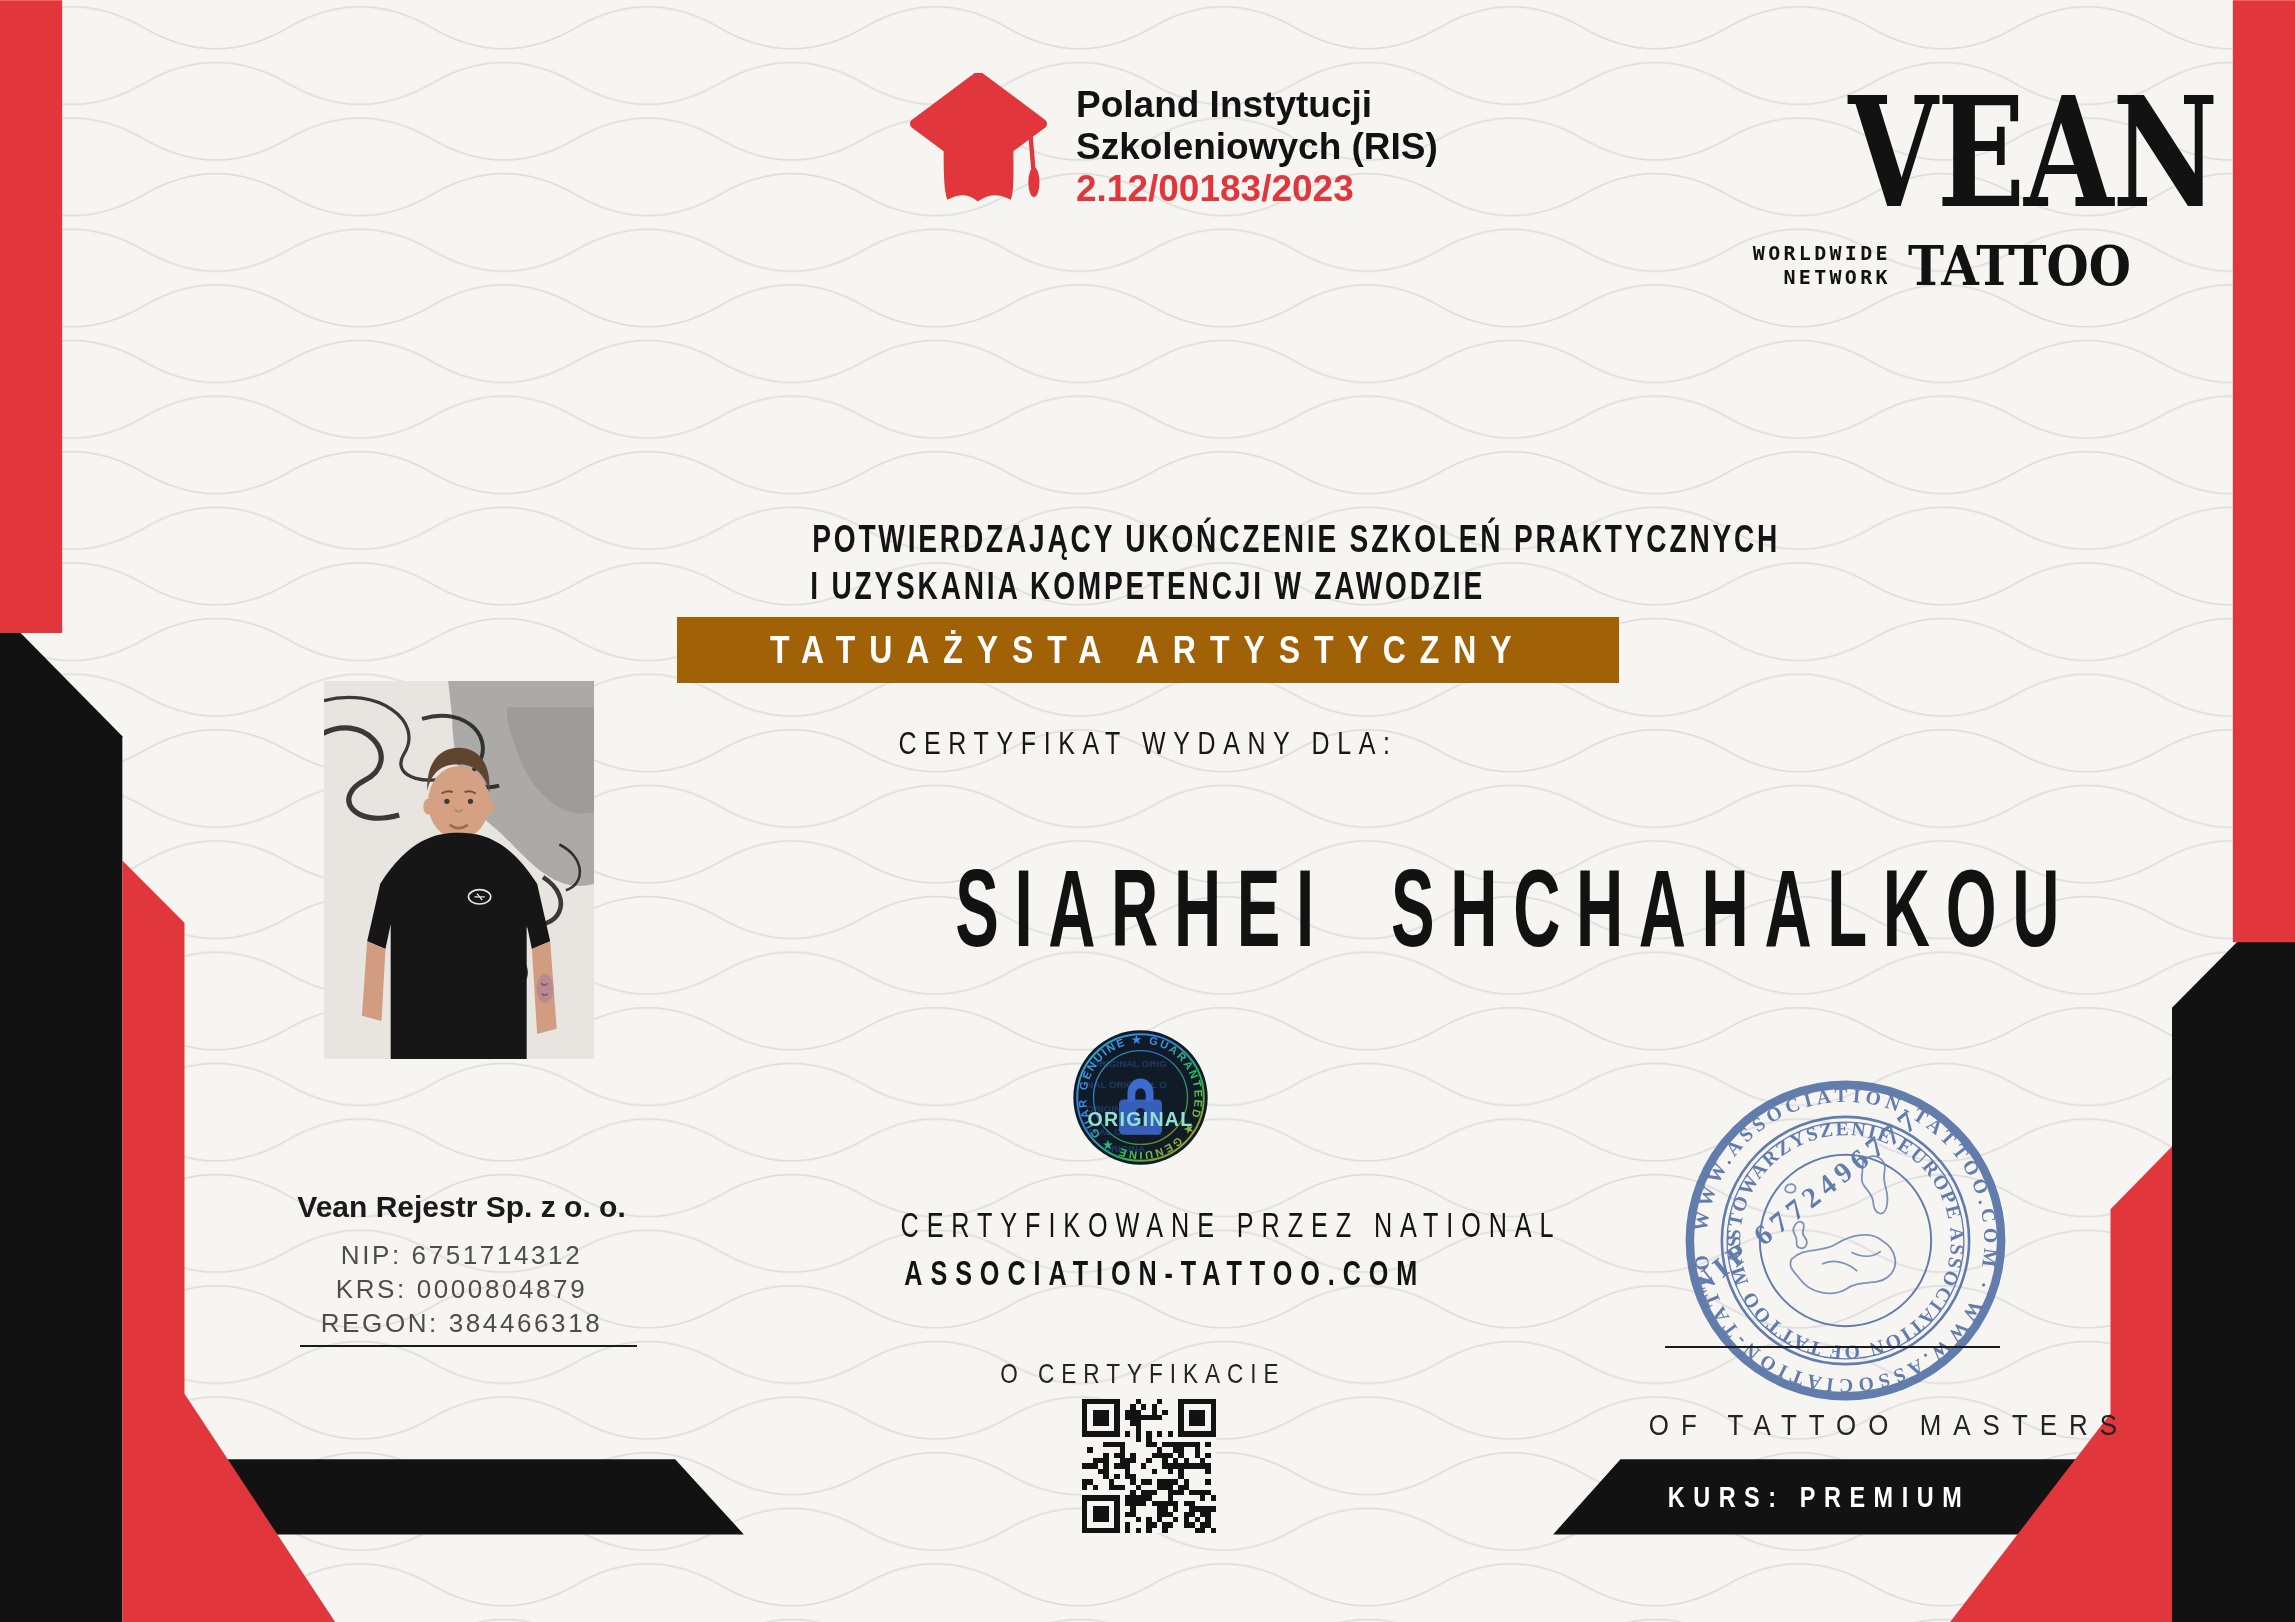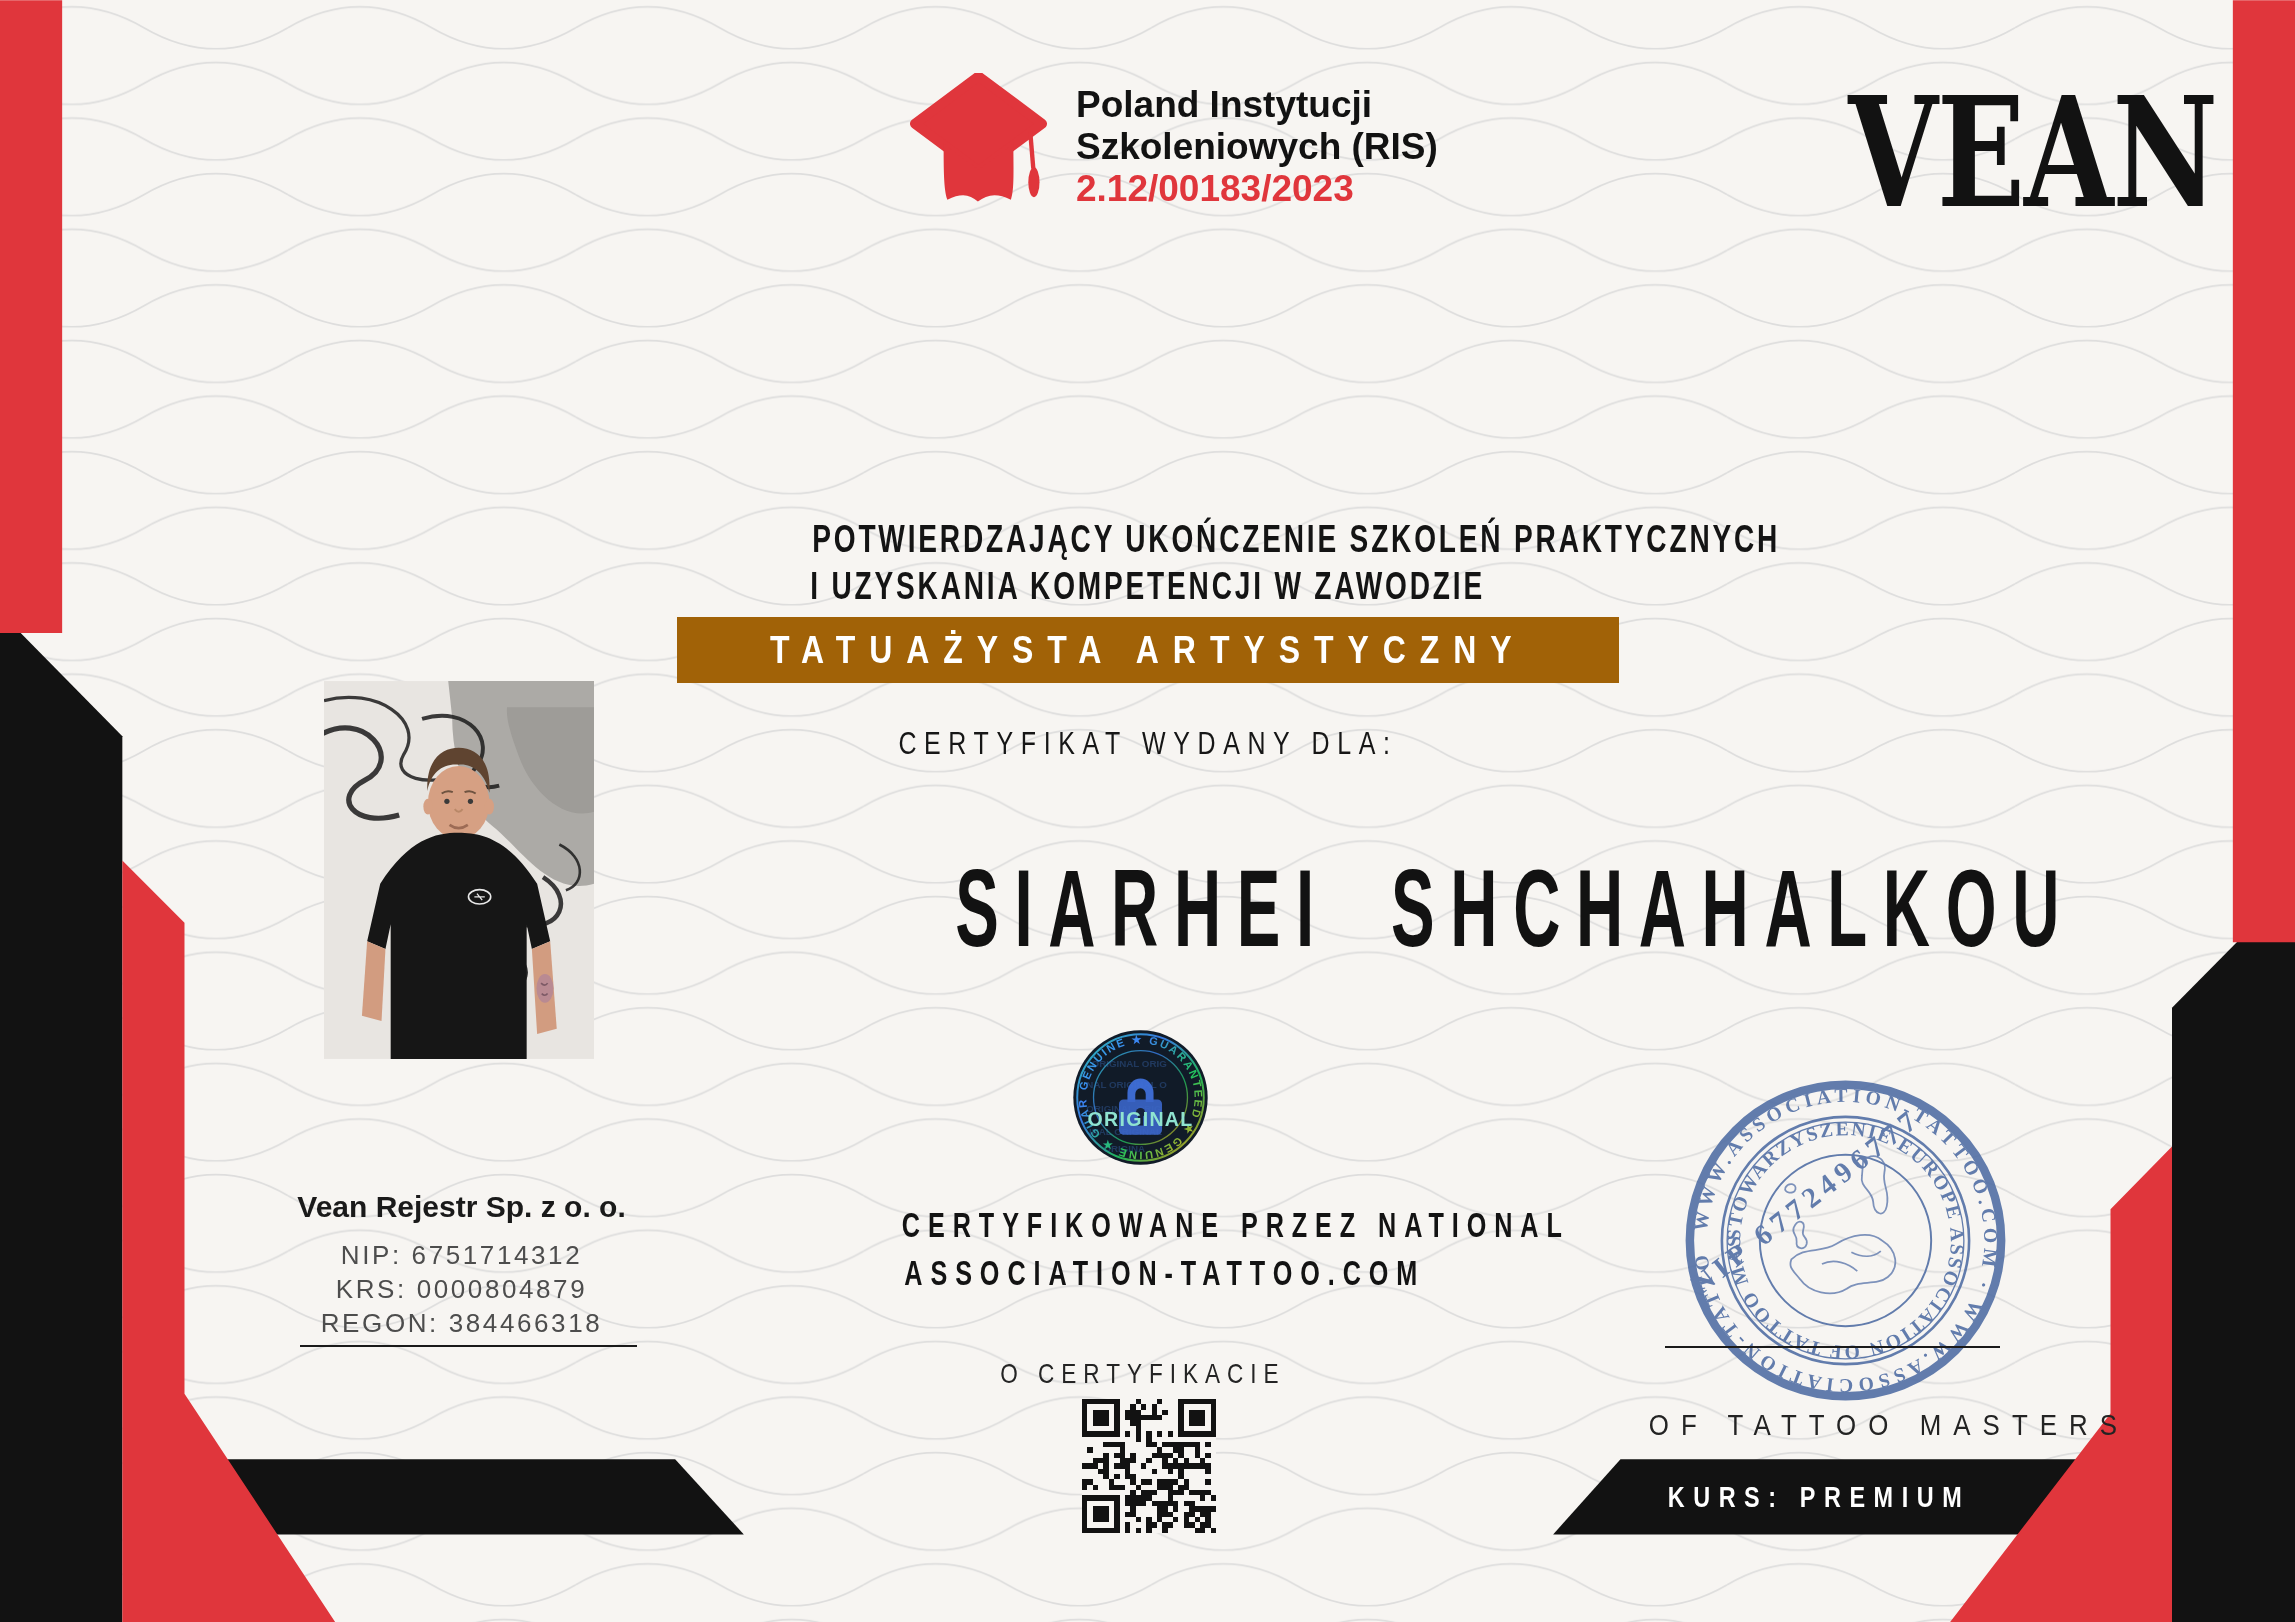--- a/index.html
+++ b/index.html
@@ -35,21 +35,21 @@
 
   .banner-red{left:677px;top:617px;width:942px;height:66px;background:#a16207;color:#ffffff;
               font-size:39px;font-weight:bold;letter-spacing:17px;}
   .issued{left:821px;top:725px;width:654px;font-size:32px;font-weight:normal;color:#161616;letter-spacing:9.8px;text-align:center;}
 
   .name{left:582px;top:845px;width:1178px;font-size:109px;font-weight:bold;color:#121212;text-align:center;}
   .name > span{display:inline-block;transform:scaleX(0.60);transform-origin:center;letter-spacing:26px;word-spacing:46px;white-space:nowrap;}
 
   .photo{left:324px;top:681px;width:270px;height:378px;}
 
-  .certline1{left:772px;top:1205px;width:785px;font-size:35px;font-weight:bold;color:#131313;text-align:center;letter-spacing:11px;}
+  .certline1{left:772px;top:1205px;width:785px;font-size:35px;font-weight:normal;color:#131313;text-align:center;letter-spacing:11px;}
   .certline2{left:772px;top:1253px;width:785px;font-size:35px;font-weight:bold;color:#131313;text-align:center;letter-spacing:11px;}
 
   .company{left:275px;top:1190px;width:373px;text-align:center;}
   .company .cname{font-size:30px;font-weight:bold;color:#1a1a1a;margin-bottom:14.4px;}
   .company .cid{font-size:26px;line-height:34px;color:#4d4d4d;letter-spacing:2.6px;}
   .hr-left{left:300px;top:1345px;width:337px;height:2px;background:#1a1a1a;}
   .hr-right{left:1665px;top:1346px;width:335px;height:2px;background:#1a1a1a;}
 
   .about{left:946px;top:1358px;width:393px;font-size:27.5px;color:#242424;text-align:center;letter-spacing:8.5px;}
   .assoc1{left:1616px;top:1362px;width:458px;font-size:29.4px;color:#232323;text-align:center;letter-spacing:13.7px;}
@@ -101,20 +101,28 @@
   </svg>
 
   <div class="abs registry">
     <div>Poland Instytucji</div>
     <div>Szkoleniowych (RIS)</div>
     <div class="num">2.12/00183/2023</div>
   </div>
 
   <div class="abs vean">
     <div><span class="word">VEAN</span></div>
+    <div class="row">
+      <div class="wn">
+        <div>WORLDWIDE</div>
+        <div>NETWORK</div>
+      </div>
+      <div class="bar"></div>
+      <div><span class="tat">TATTOO</span></div>
+    </div>
   </div>
 
 
   <div class="abs sub1 cond" style="--sx:0.72">
     <span>POTWIERDZAJĄCY UKOŃCZENIE SZKOLEŃ PRAKTYCZNYCH</span>
   </div>
   <div class="abs sub2 cond" style="--sx:0.72">
     <span>I UZYSKANIA KOMPETENCJI W ZAWODZIE</span>
   </div>
 

